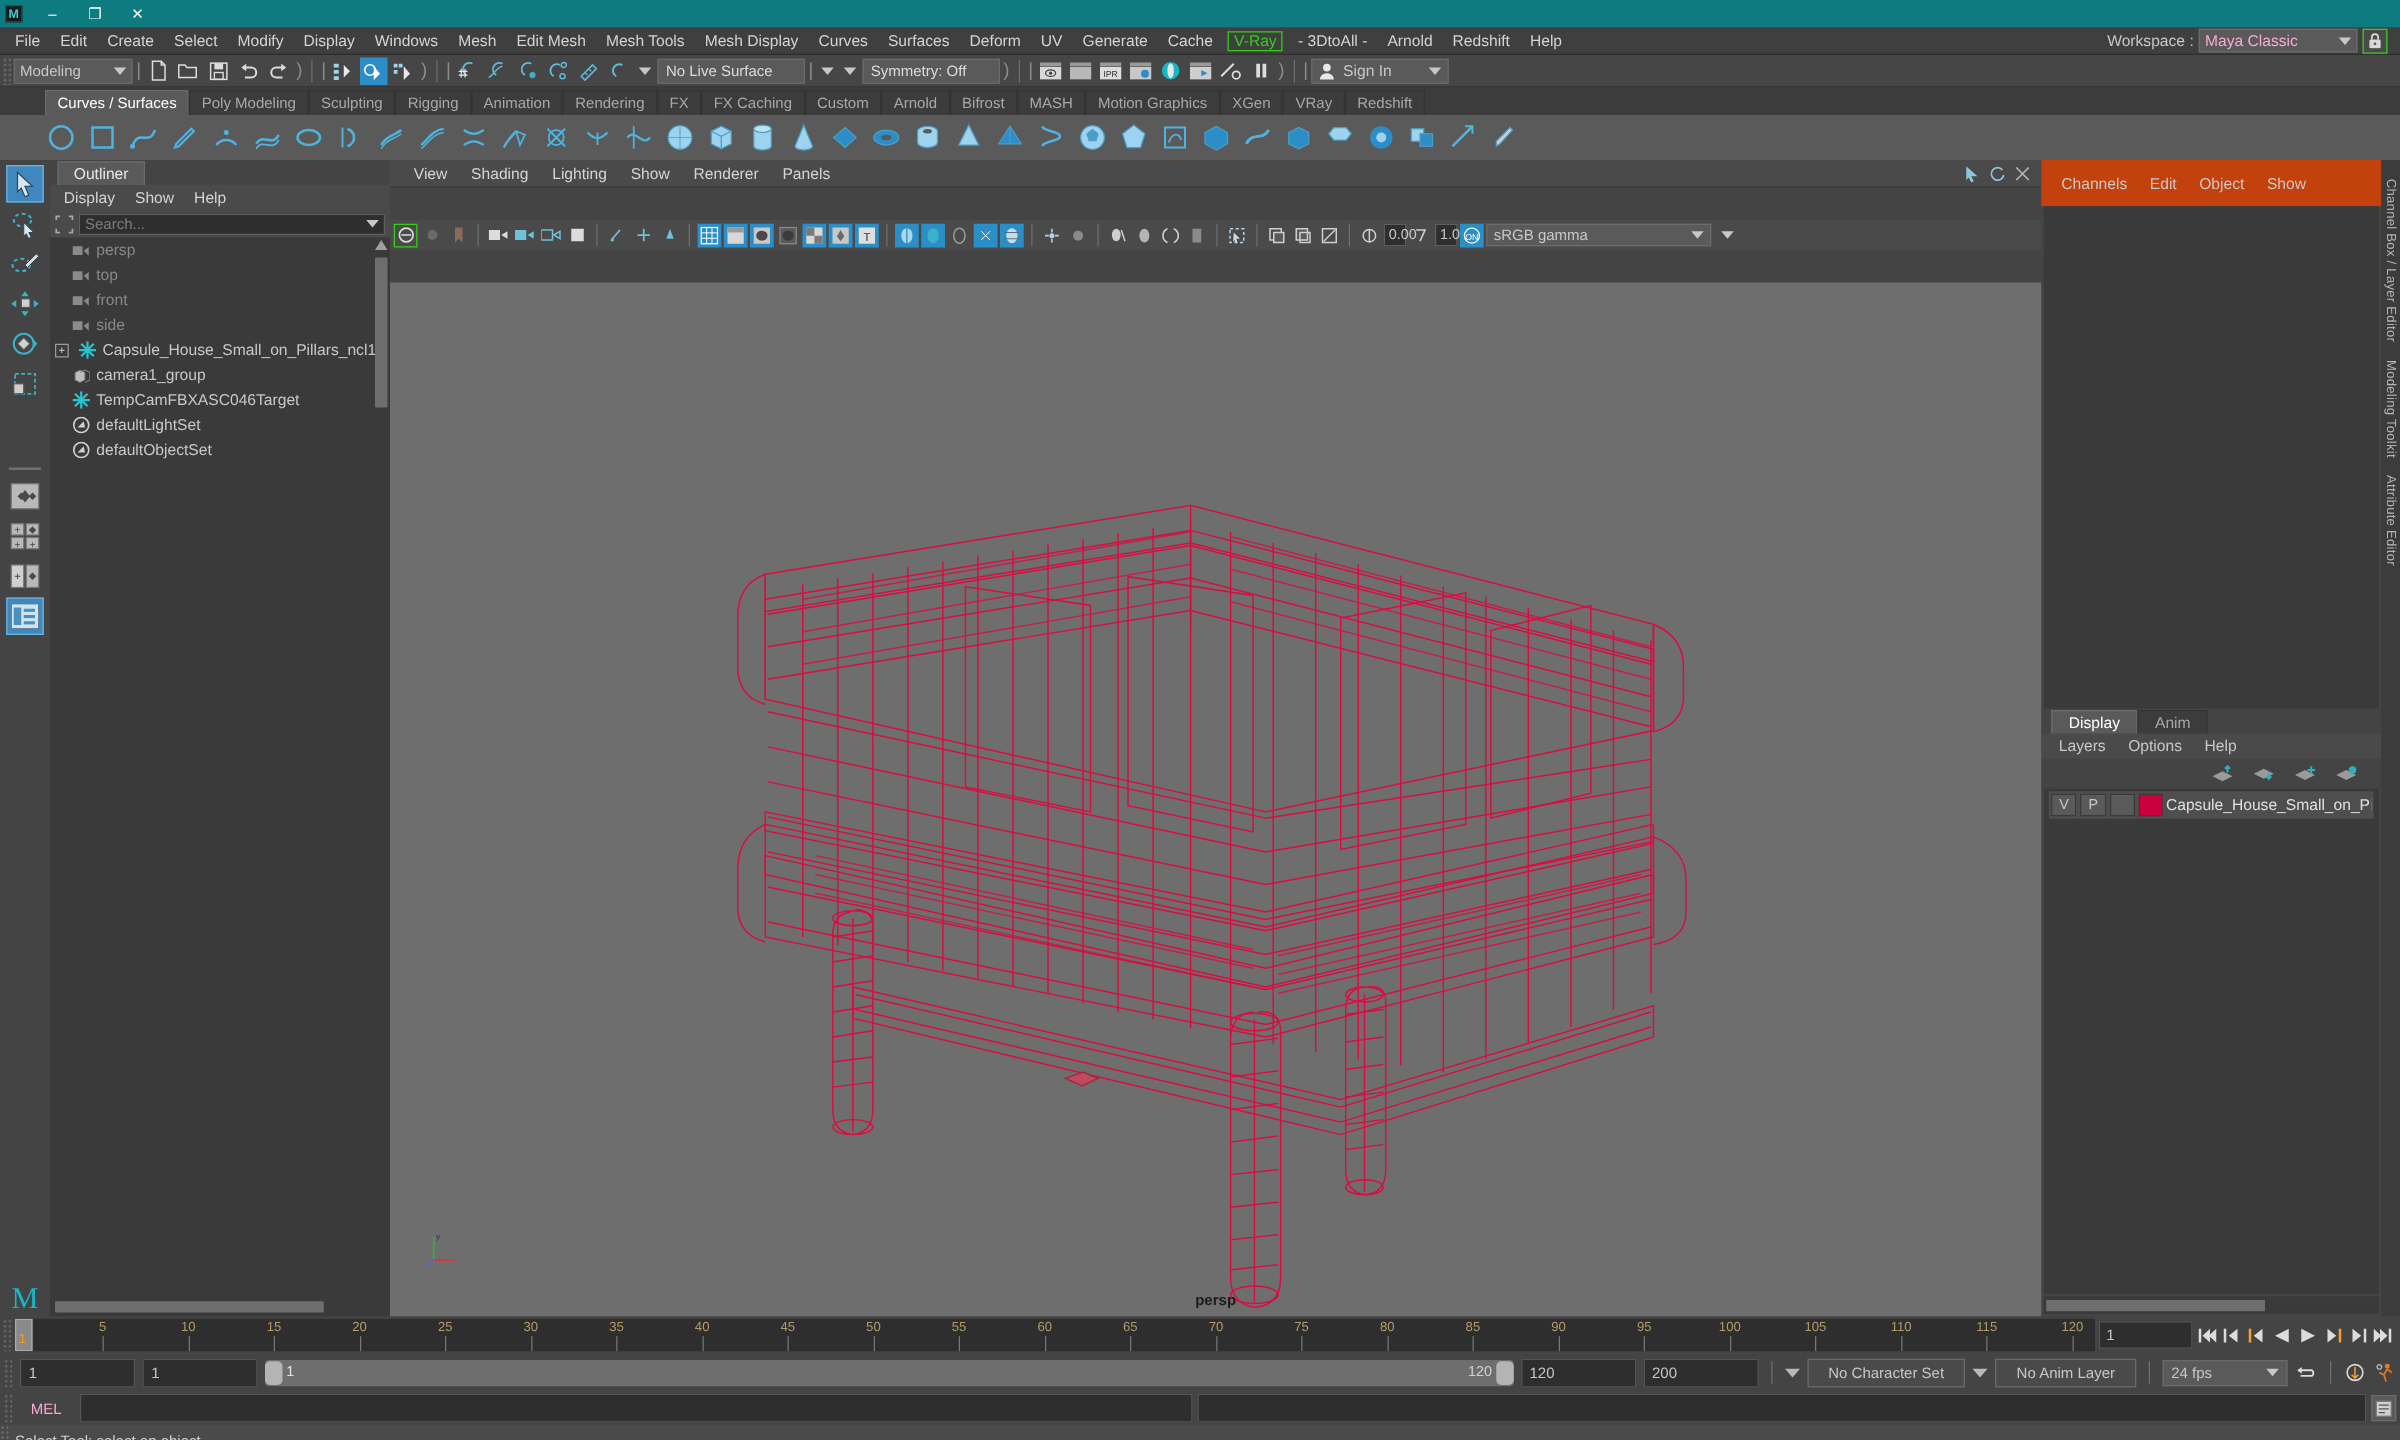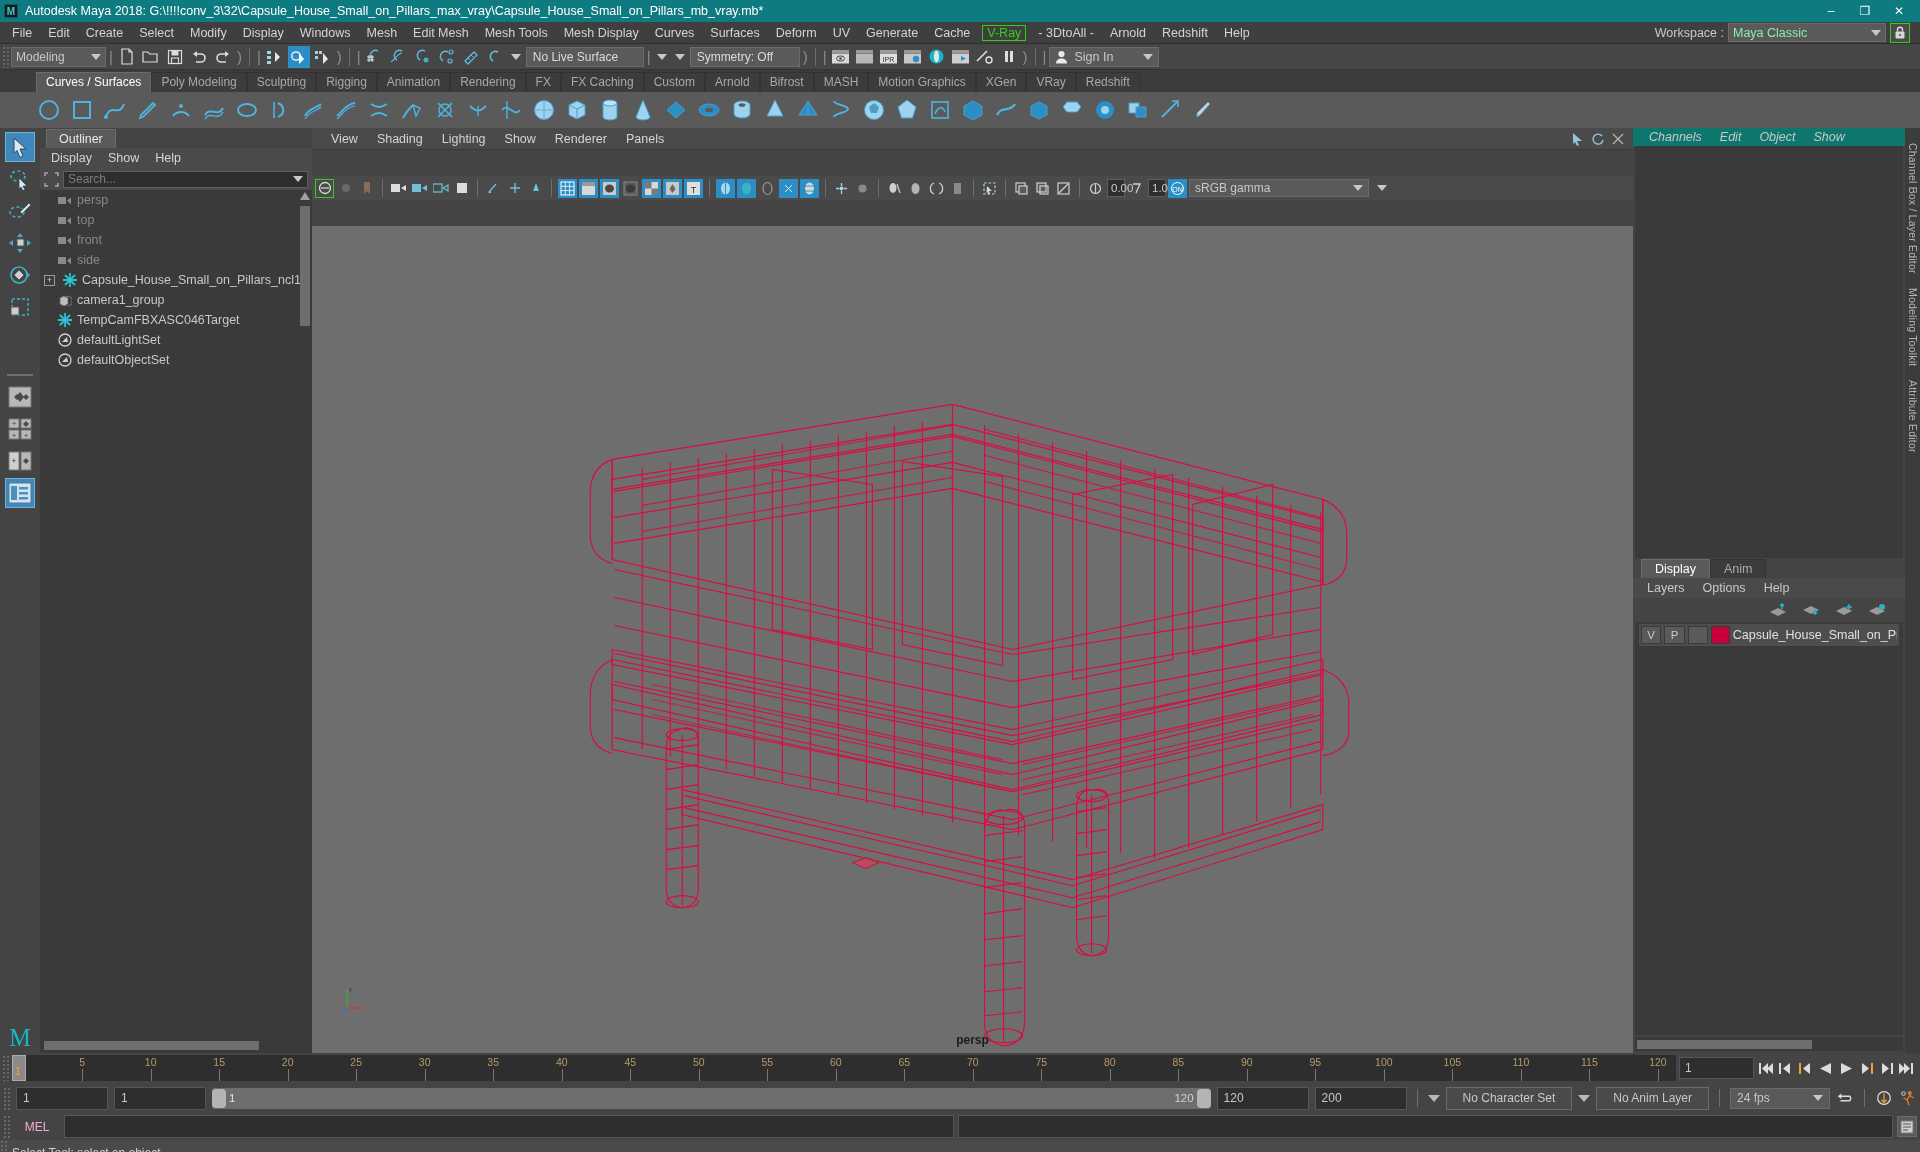--- a/index.html
+++ b/index.html
@@ -13,22 +13,22 @@
   .title-text { color:#ffffff; font-size:12.5px; white-space:nowrap; flex:1; }
   .win-btns { display:flex; gap:0; }
   .win-btn { width:34px; height:22px; display:flex; align-items:center; justify-content:center; color:#fff; font-size:12px; }
 
   
   .menubar { height:22px; background:#3f3f3f; display:flex; align-items:center; padding:0 4px; border-bottom:1px solid #2e2e2e; }
   .menu-item { padding:2px 8px; font-size:12.5px; color:#d4d4d4; white-space:nowrap; }
   .menu-item.vray { color:#33d017; border:1px solid #33d017; padding:0px 4px; margin:0 4px; }
   .menubar-right { margin-left:auto; display:flex; align-items:center; gap:4px; padding-right:6px; }
   .ws-label { font-size:12.5px; color:#c8c8c8; }
-  .ws-select { width:158px; height:19px; background:#5a5a5a; border:1px solid #6b6b6b; display:flex; align-items:center;
-               padding:0 4px; font-size:12.5px; color:#86efac; }
+  .ws-select { width:127px; height:19px; background:#5a5a5a; border:1px solid #6b6b6b; display:flex; align-items:center;
+               padding:0 4px; font-size:12.5px; color:#f9a8d4; }
   .ws-arrow { margin-left:auto; width:0;height:0;border-left:5px solid transparent;border-right:5px solid transparent;border-top:6px solid #c8c8c8;}
   .ws-lock { width:20px;height:20px;border:1px solid #33d017;background:#4a4a4a;display:flex;align-items:center;justify-content:center;}
 
   
   .statusline { height:26px; background:#464646; display:flex; align-items:center; padding:0 2px; gap:2px; border-bottom:1px solid #333; }
   .dots { width:7px; height:22px; background:
       radial-gradient(circle, #777 1px, transparent 1.2px) 0 0/4px 4px; opacity:.7; }
   .mode-select { width:95px;height:20px;background:#5a5a5a;border:1px solid #6b6b6b;display:flex;align-items:center;padding:0 4px;font-size:12px;}
   .sep { width:1px;height:18px;background:#6e6e6e;margin:0 4px; }
   .brk { color:#8c8c8c; font-size:15px; padding:0 1px;}
@@ -81,21 +81,21 @@
   .vp-ico.sel { border:1px solid #33d017;}
   .vp-num { width:18px;height:18px;background:#2e2e2e;border:1px solid #5e5e5e;font-size:11.5px;display:flex;align-items:center;padding:0 3px;}
   .vp-gamma { flex:1; height:18px; background:#5a5a5a; border:1px solid #6b6b6b; display:flex; align-items:center; padding:0 5px; font-size:12px; max-width:180px;}
   .vp-gamma-arrow{ margin-left:auto;}
   .vp-canvas { flex:1; background:#6e6e6e; position:relative; overflow:hidden; }
   .vp-label { position:absolute; bottom:6px; left:0; right:0; text-align:center; font-size:12px; color:#1c1c1c; font-weight:bold;}
   .vp-axis { position:absolute; left:30px; bottom:38px; }
 
   
   .rightdock { width:272px; background:#444; display:flex; flex-direction:column; }
-  .cb-menubar { height:18px; background:#0f766e; display:flex; align-items:center; gap:2px; padding-left:8px;font-style:italic;}
+  .cb-menubar { height:37px; background:#c2410c; display:flex; align-items:center; gap:2px; padding-left:8px;}
   .cb-menu { font-size:12.5px; padding:1px 8px;}
   .cb-body { flex:1; background:#3a3a3a; margin:0 2px; }
   .ly-tabrow { height:20px; display:flex; align-items:flex-end; padding-left:8px; background:#444;}
   .ly-tab { padding:2px 13px; font-size:12.5px; background:#3c3c3c; color:#a8a8a8; border:1px solid #333; border-bottom:none;}
   .ly-tab.active { background:#5a5a5a; color:#fff; border-color:#6b6b6b;}
   .ly-menubar { height:20px; background:#4a4a4a; display:flex; align-items:center; gap:2px; padding-left:6px;}
   .ly-btnrow { height:24px; background:#444; display:flex; align-items:center; justify-content:flex-end; gap:14px; padding-right:18px;}
   .ly-list { flex:1; background:#3a3a3a; margin:0 2px; padding-top:2px;}
   .ly-row { height:22px; background:#4e4e4e; display:flex; align-items:center; gap:3px; padding:0 2px; margin:0 4px;}
   .ly-cell { width:22px;height:18px;background:#5a5a5a;border:1px solid #3a3a3a;display:flex;align-items:center;justify-content:center;font-size:11.5px;}
@@ -137,21 +137,20 @@
 
   .helpline { height:25px; background:#4a4a4a; display:flex; align-items:center; padding-left:12px; font-size:12px; color:#d0d0d0;}
 
   .dotcol { width:7px; height:100%; background: radial-gradient(circle, #6f6f6f .9px, transparent 1.1px) 0 0/4px 4px; opacity:.85;}
 </style>
 </head>
 <body>
 
 <div class="titlebar">
   <div class="title-icon">M</div>
-  <div class="title-text">Autodesk Maya 2018: G:\!!!!conv_3\32\Capsule_House_Small_on_Pillars_max_vray\Capsule_House_Small_on_Pillars_mb_vray.mb*</div>
   <div class="win-btns">
     <div class="win-btn">–</div>
     <div class="win-btn">❐</div>
     <div class="win-btn close">✕</div>
   </div>
 </div>
 
 <div class="menubar">
   <div class="menu-item">File</div>
   <div class="menu-item">Edit</div>

